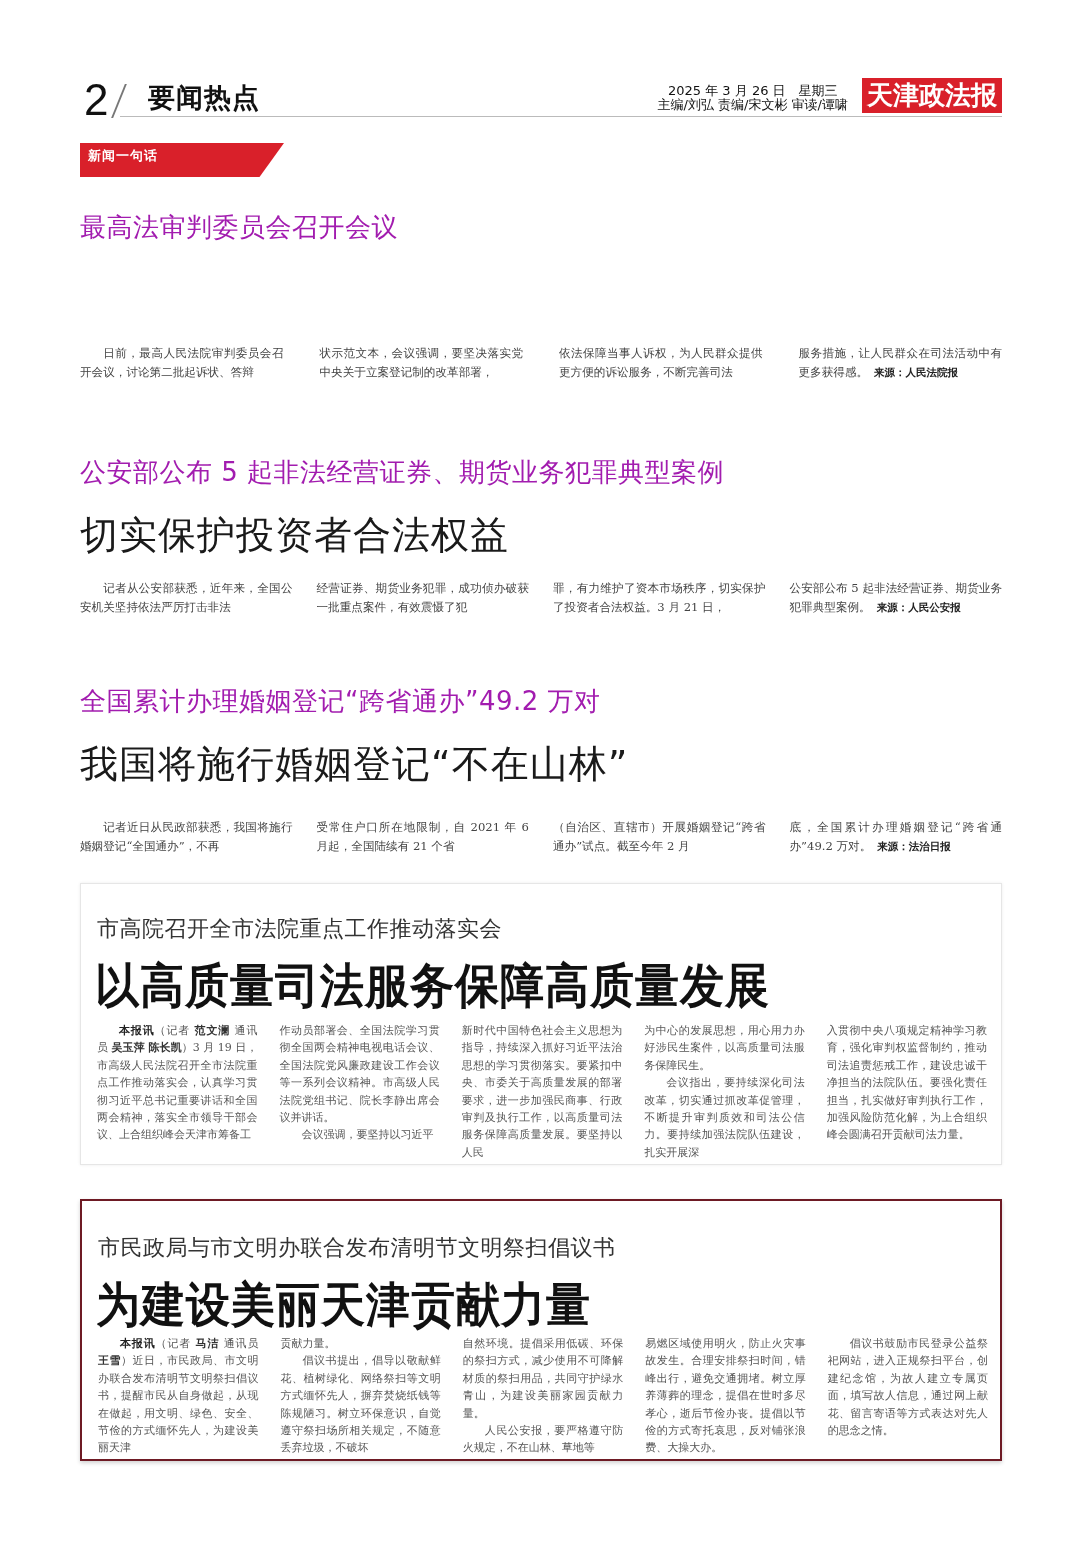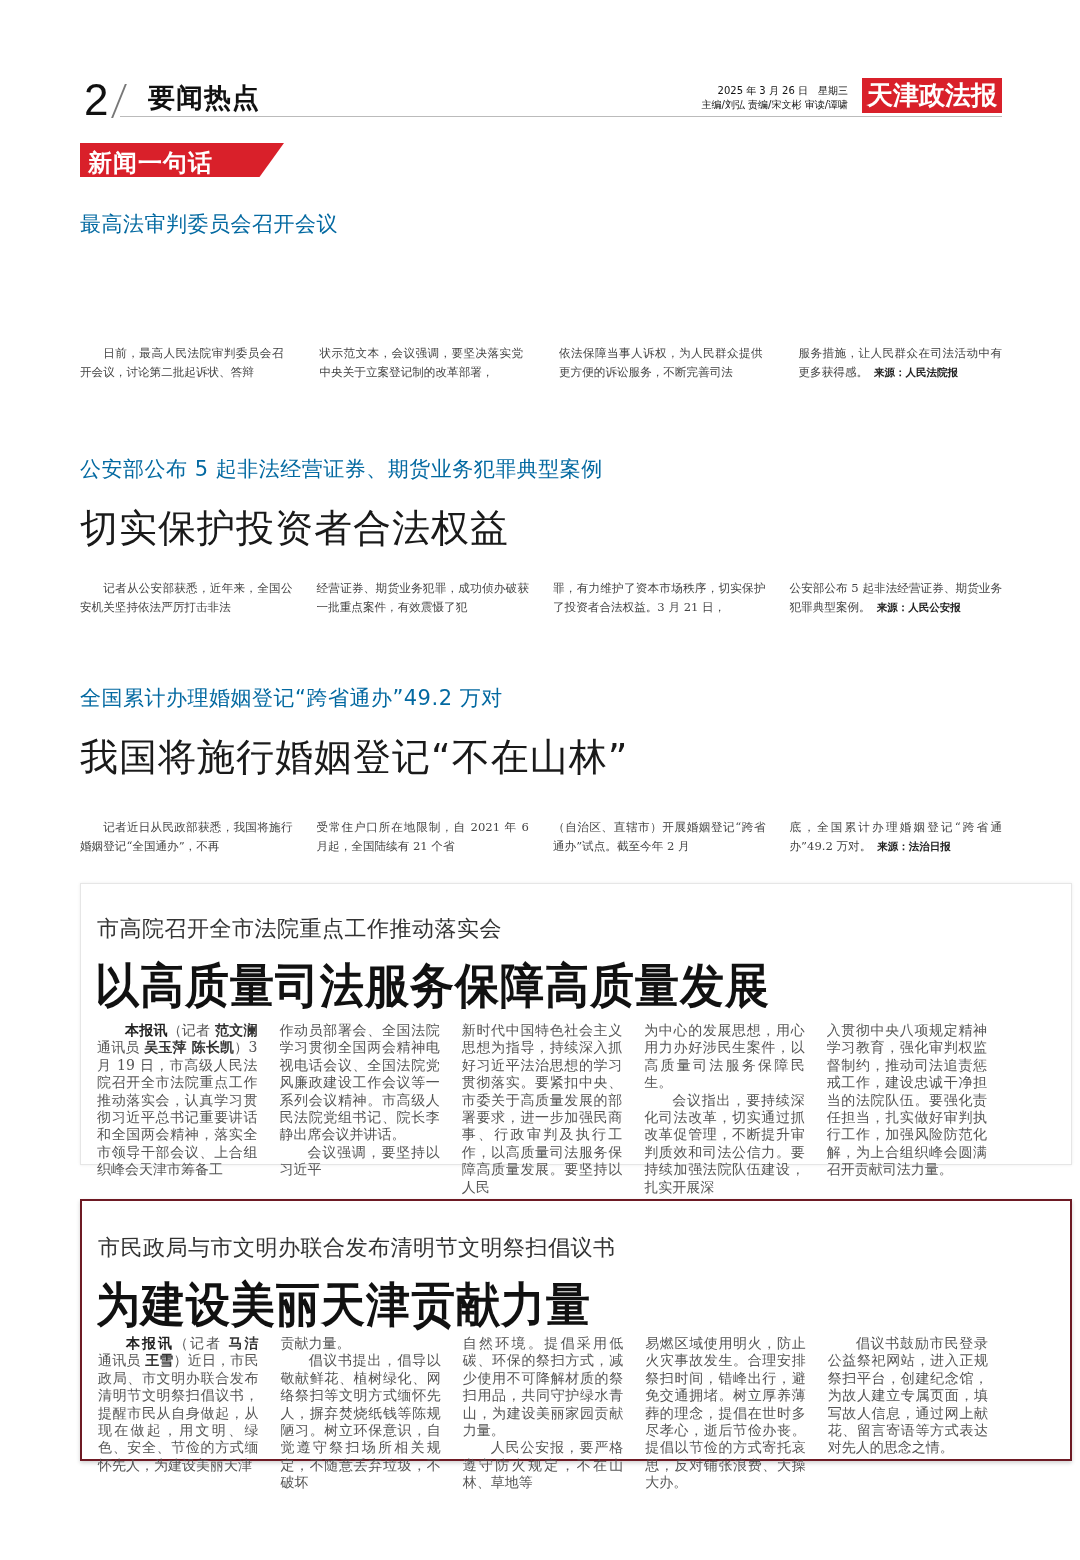--- a/index.html
+++ b/index.html
@@ -5,45 +5,45 @@
   * { box-sizing: border-box; margin: 0; padding: 0; }
   html, body { width: 1080px; height: 1560px; background: #ffffff; overflow: hidden; }
   body { position: relative; font-family: "DejaVu Sans", sans-serif; color: #222; }
 
   
   .masthead { position: absolute; left: 80px; top: 78px; width: 922px; height: 40px; }
   .page-num { position: absolute; left: 4px; top: 0; font-family: "Liberation Sans", sans-serif; font-size: 44px; line-height: 44px; color: #111; }
   .slash { position: absolute; left: 38px; top: 6px; width: 2px; height: 34px; background: #777; transform: skewX(-22deg); }
   .section-title { position: absolute; left: 68px; top: 2px; font-size: 27px; font-weight: bold; letter-spacing: 1px; color: #111; }
   .rule { position: absolute; left: 40px; top: 38px; width: 882px; height: 1px; background: #bbb; }
-  .meta { position: absolute; right: 154px; top: 6px; text-align: right; font-size: 10px; line-height: 14px; color: #111; }
+  .meta { position: absolute; right: 154px; top: 6px; text-align: center; font-size: 13px; line-height: 14px; color: #111; }
   .logo { position: absolute; right: 0; top: 0; width: 140px; height: 35px; background: #d9202a; color: #fff; font-size: 26px; font-weight: bold; text-align: center; line-height: 35px; letter-spacing: 0px; }
 
   
   .tag { position: absolute; left: 80px; top: 143px; width: 204px; height: 34px; }
   .tag-bg { position: absolute; left: 0; top: 0; width: 204px; height: 34px; background: #d9202a; clip-path: polygon(0 0, 100% 0, 88% 100%, 0 100%); }
-  .tag-text { position: absolute; left: 8px; top: 4px; color: #fff; font-size: 24px; font-weight: bold; letter-spacing: 1px; }
+  .tag-text { position: absolute; left: 8px; top: 4px; color: #fff; font-size: 13px; font-weight: bold; letter-spacing: 1px; }
 
   
   .story { position: absolute; left: 80px; width: 922px; }
-  .kicker { font-size: 21px; color: #0369a1; letter-spacing: 0.5px; }
+  .kicker { font-size: 26px; color: #a21caf; letter-spacing: 0.5px; }
   .headline { font-size: 38px; color: #1a1a1a; margin-top: 20px; letter-spacing: 1px; }
   .cols { position: absolute; left: 0; width: 922px; display: flex; gap: 24px; }
   .col { flex: 1; font-family: "DejaVu Serif", serif; font-size: 11.6px; line-height: 19px; color: #444; text-align: justify; }
   .indent { text-indent: 2em; }
   .src { font-weight: bold; font-size: 10.5px; color: #222; margin-left: 6px; }
 
   
-  .box { position: absolute; left: 80px; width: 992px; }
+  .box { position: absolute; left: 80px; width: 922px; }
   .box1 { top: 883px; height: 282px; border: 1px solid #e6e6e6; box-shadow: 0 0 3px rgba(0,0,0,0.08); }
   .box2 { top: 1199px; height: 262px; border: 2px solid #6e1a24; box-shadow: 0 2px 4px rgba(0,0,0,0.18); }
   .box .kicker { position: absolute; left: 16px; font-size: 22px; color: #333; }
   .box .headline-bold { position: absolute; left: 14px; font-family: "DejaVu Serif", serif; font-weight: bold; font-size: 44px; color: #111; letter-spacing: 1px; transform: scaleY(1.08); transform-origin: left top; }
   .box .cols { left: 16px; width: 890px; gap: 22px; }
-  .box .col { font-size: 14px; line-height: 17.4px; color: #555; }
+  .box .col { font-size: 11px; line-height: 17.4px; color: #555; }
   .lead { font-weight: bold; color: #222; font-family: "DejaVu Sans", sans-serif; }
   .name { font-weight: bold; color: #333; }
 </style>
 </head>
 <body>
 
 <div class="masthead">
   <div class="page-num">2</div>
   <div class="slash"></div>
   <div class="section-title">要闻热点</div>

